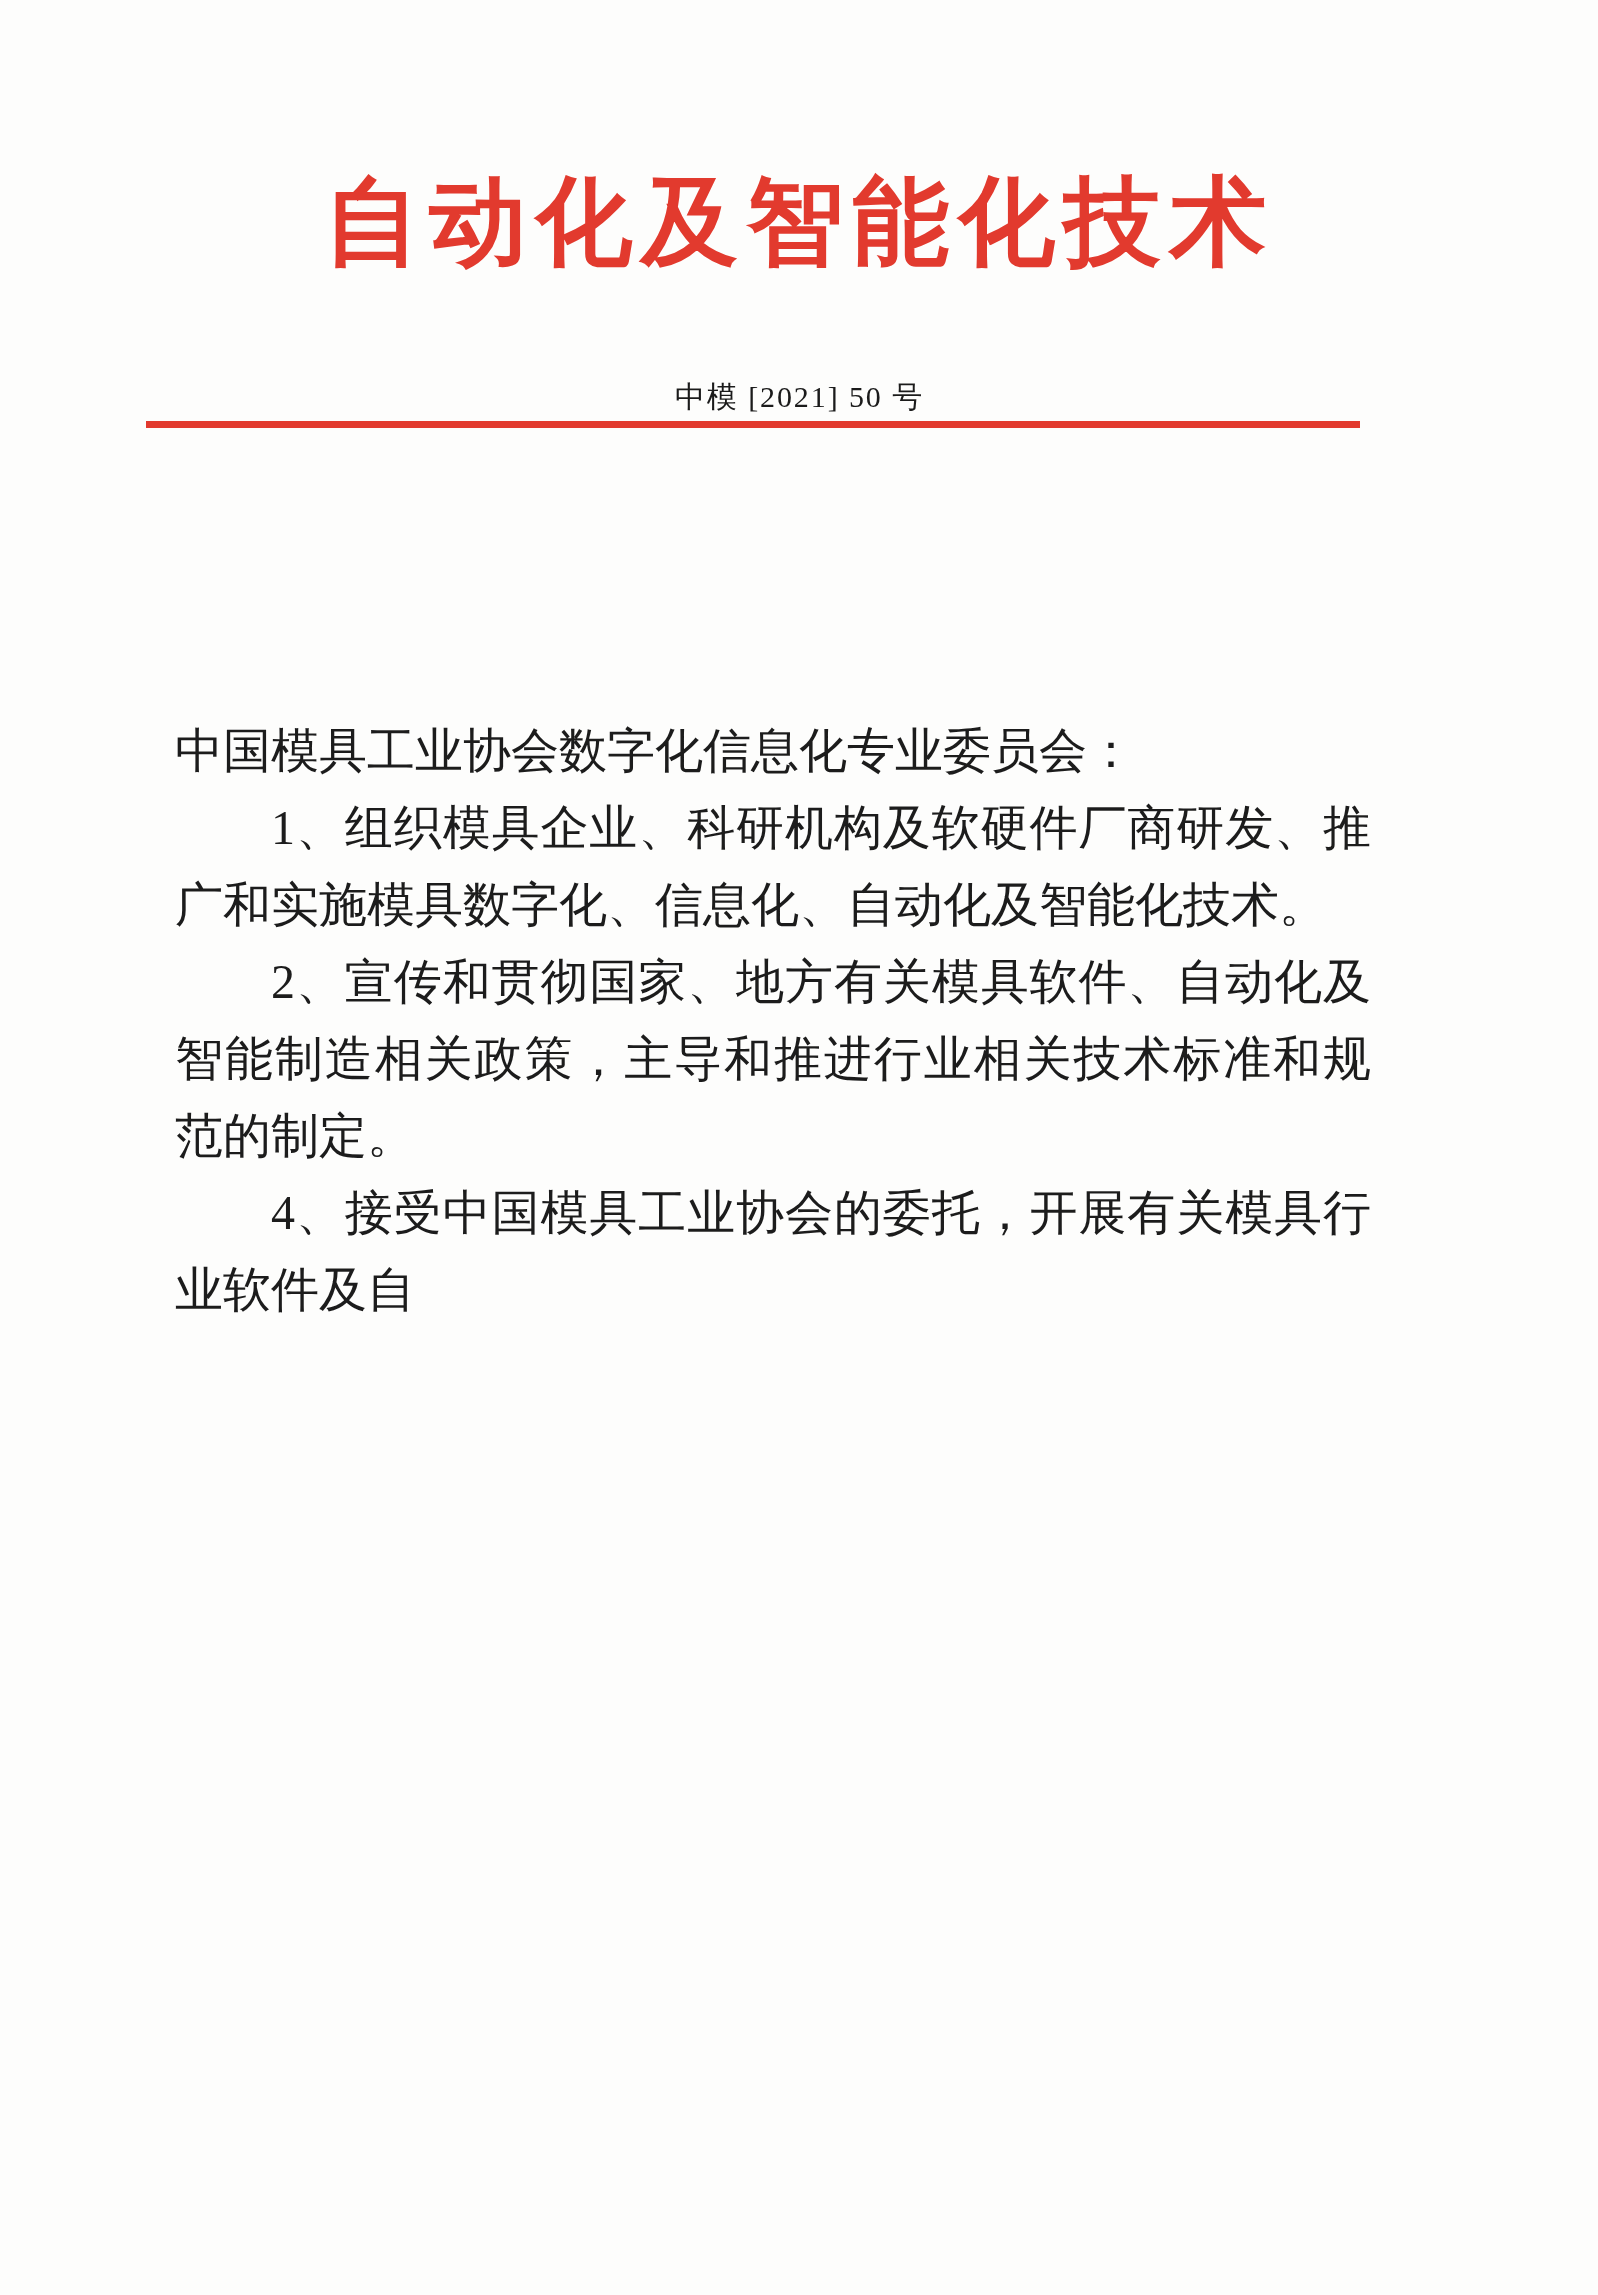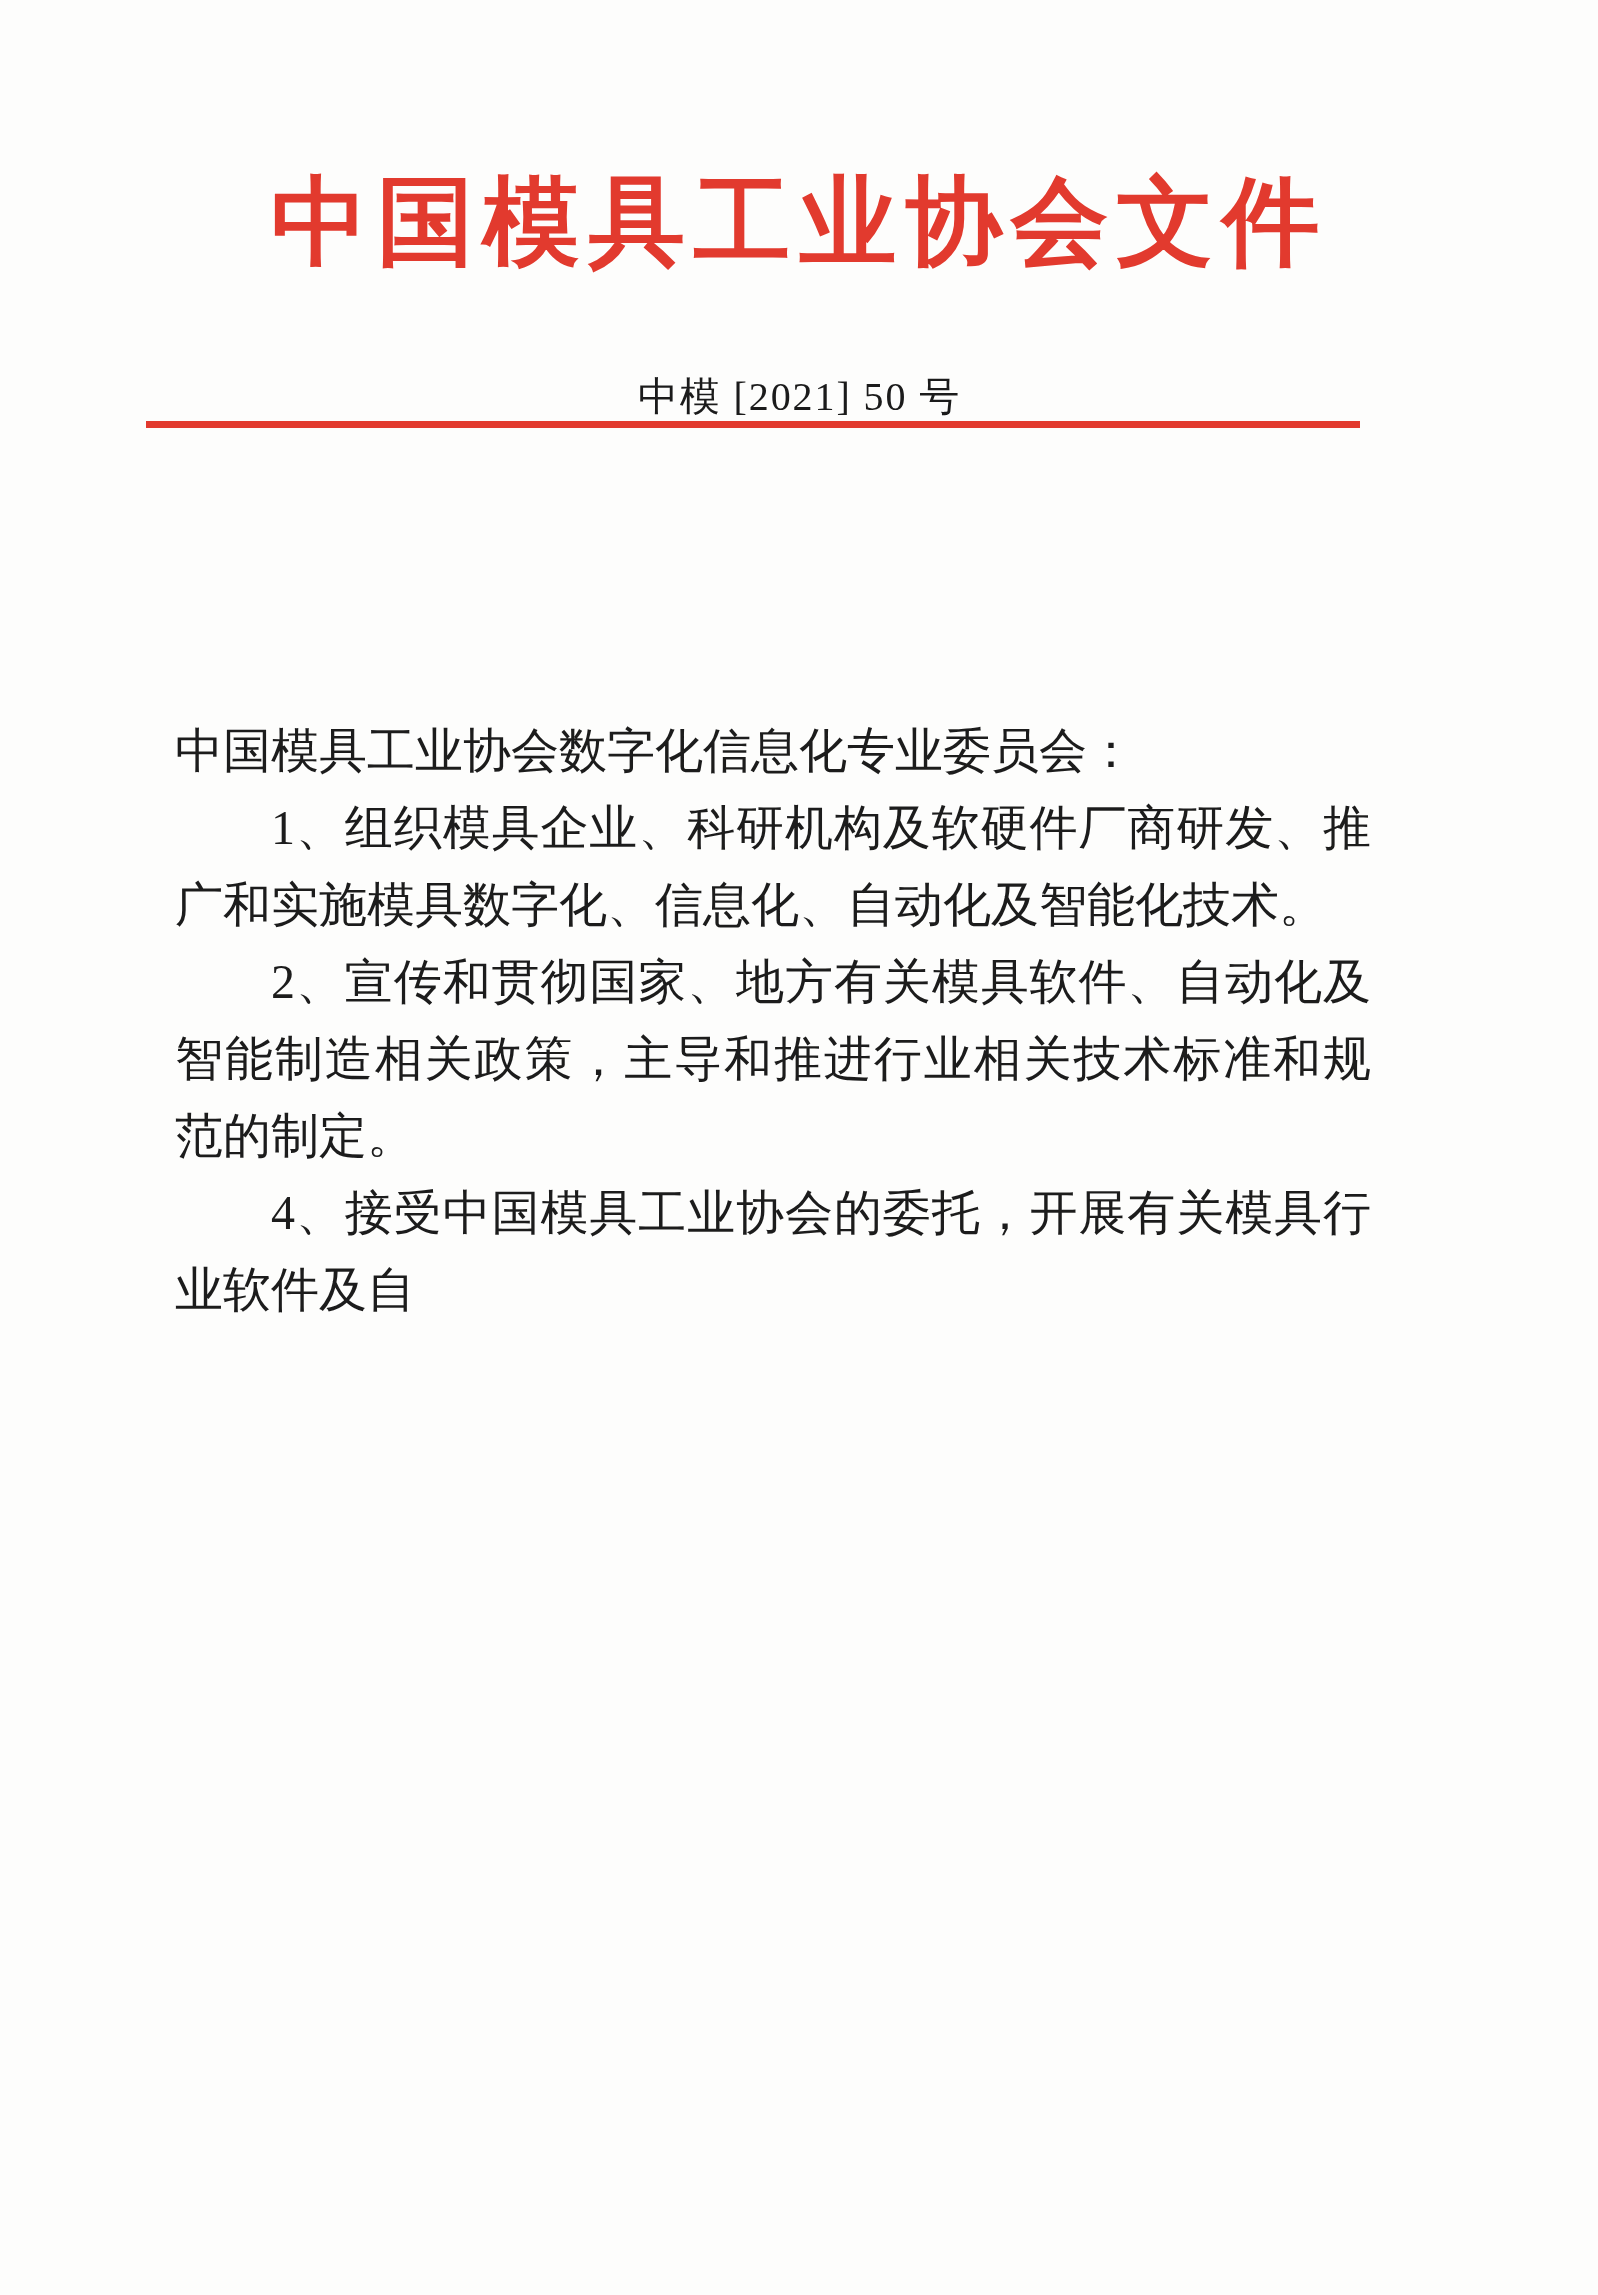--- a/index.html
+++ b/index.html
@@ -30,21 +30,21 @@
     letter-spacing: 8.7px;
     white-space: nowrap;
   }
   
   .doc-number {
     position: absolute;
     top: 371px;
     left: 0;
     width: 100%;
     text-align: center;
-    font-size: 40px;
+    font-size: 30px;
     line-height: 52px;
     color: #1b1b1b;
     letter-spacing: 1.9px;
     white-space: nowrap;
   }
   
   .red-rule {
     position: absolute;
     top: 421px;
     left: 146px;
@@ -86,21 +86,21 @@
   }
   .para {
     text-indent: 2em;
   }
 </style>
 </head>
 <body>
 
 <div class="page">
 
-  <div class="org-title">中国模具工业协会文件</div>
+  <div class="org-title">自动化及智能化技术</div>
 
   <div class="doc-number">中模 [2021] 50 号</div>
 
   <div class="red-rule"></div>
 
 
   <div class="body-block">
     <p class="salutation">中国模具工业协会数字化信息化专业委员会：</p>
     <div id="paragraphs">
         <p class="para">1、组织模具企业、科研机构及软硬件厂商研发、推广和实施模具数字化、信息化、自动化及智能化技术。</p>

